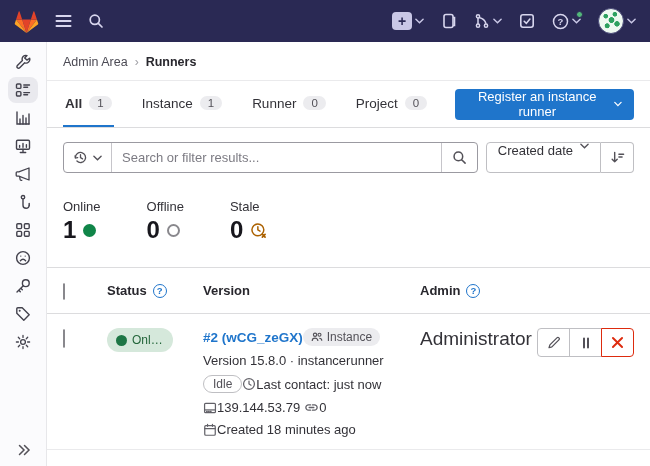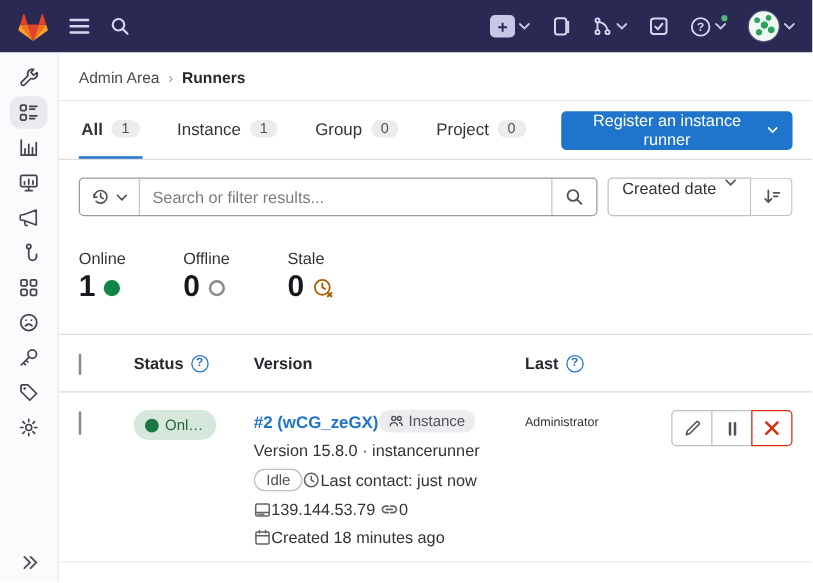--- a/index.html
+++ b/index.html
@@ -97,21 +97,21 @@
     height:24px; padding:0 9px; max-width:74px; }
   .status-pill .s-dot { width:11px; height:11px; border-radius:50%; background:#1d7645; flex:none; }
   .status-pill .s-txt { font-size:12px; color:#24663b; white-space:nowrap; overflow:hidden;
     text-overflow:ellipsis; max-width:32px; }
   .r-line { display:flex; align-items:center; gap:0; margin-bottom:7px; font-size:13px; color:#333238; }
   .runner-link { color:#1f75cb; font-weight:bold; font-size:13.5px; text-decoration:none; cursor:pointer; }
   .type-badge { display:inline-flex; align-items:center; gap:4px; background:#ececef; border-radius:10px;
     padding:2px 8px; font-size:12px; color:#535158; }
   .idle-badge { border:1px solid #bfbfc3; border-radius:10px; padding:1px 9px; font-size:12px; color:#535158; }
   .meta-ic { display:flex; align-items:center; }
-  .owner-txt { font-size:10px; color:#333238; padding-top:3px; }
+  .owner-txt { font-size:19px; color:#333238; padding-top:3px; }
   .btn-group { display:flex; }
   .act-btn { width:33px; height:29px; background:#fff; border:1px solid #bfbfc3; display:flex;
     align-items:center; justify-content:center; cursor:pointer; margin-left:-1px; }
   .act-btn:first-child { border-radius:4px 0 0 4px; margin-left:0; }
   .act-btn.danger { border:1px solid #dd2b0e; border-radius:0 4px 4px 0; position:relative; z-index:1; }
 </style>
 </head>
 <body>
 
 <header class="topbar">
@@ -278,21 +278,21 @@
     <div class="tabs-row">
       <div class="tab active">
         <span>All</span>
         <span class="count-badge">1</span>
       </div>
       <div class="tab">
         <span>Instance</span>
         <span class="count-badge">1</span>
       </div>
       <div class="tab">
-        <span>Group</span>
+        <span>Runner</span>
         <span class="count-badge">0</span>
       </div>
       <div class="tab">
         <span>Project</span>
         <span class="count-badge">0</span>
       </div>
       <button class="register-btn">
         <span>Register an instance runner</span>
         <svg class="chev" viewBox="0 0 10 6" fill="none" stroke="#fff" stroke-width="1.6" stroke-linecap="round">
             <path d="m1 1 4 4 4-4"></path>
@@ -367,21 +367,21 @@
     <div class="tbl-header">
       <div class="c-check"><span class="checkbox"></span></div>
       <div class="c-status hdr-cell">
         <span>Status</span>
         <span class="qmark">?</span>
       </div>
       <div class="c-runner hdr-cell">
         <span>Version</span>
       </div>
       <div class="c-owner hdr-cell">
-        <span>Last</span>
+        <span>Admin</span>
         <span class="qmark">?</span>
       </div>
       <div class="c-actions"></div>
     </div>
 
     <div class="runner-row">
       <div class="c-check"><span class="checkbox"></span></div>
       <div class="c-status">
         <span class="status-pill">
           <span class="s-dot"></span>

